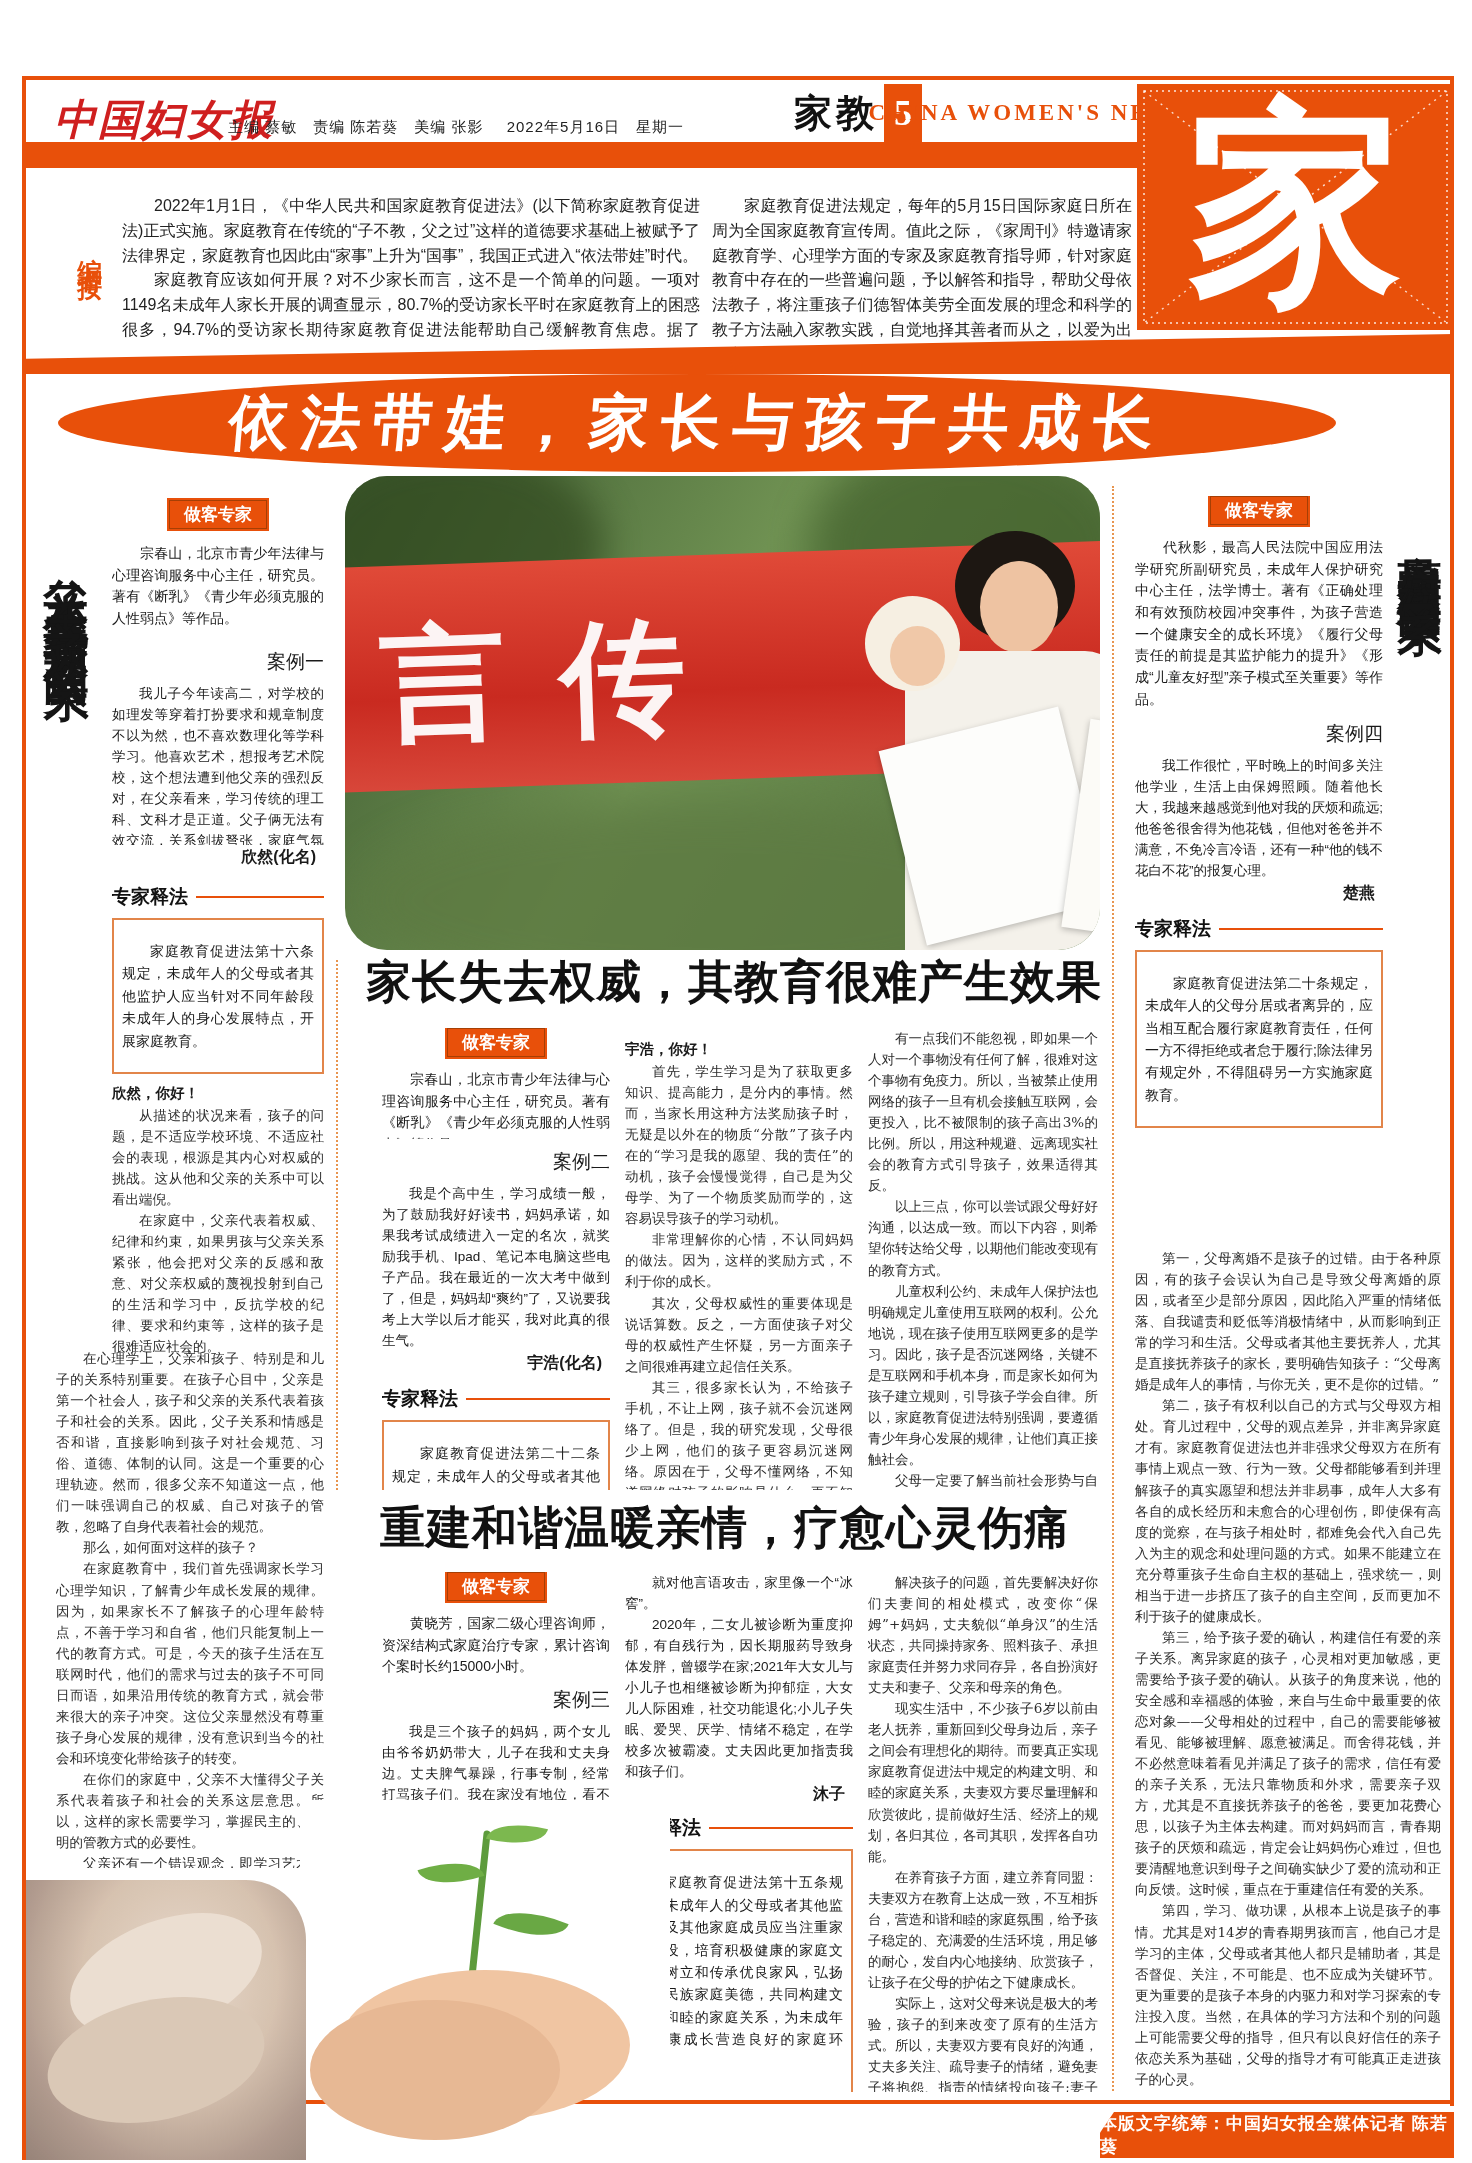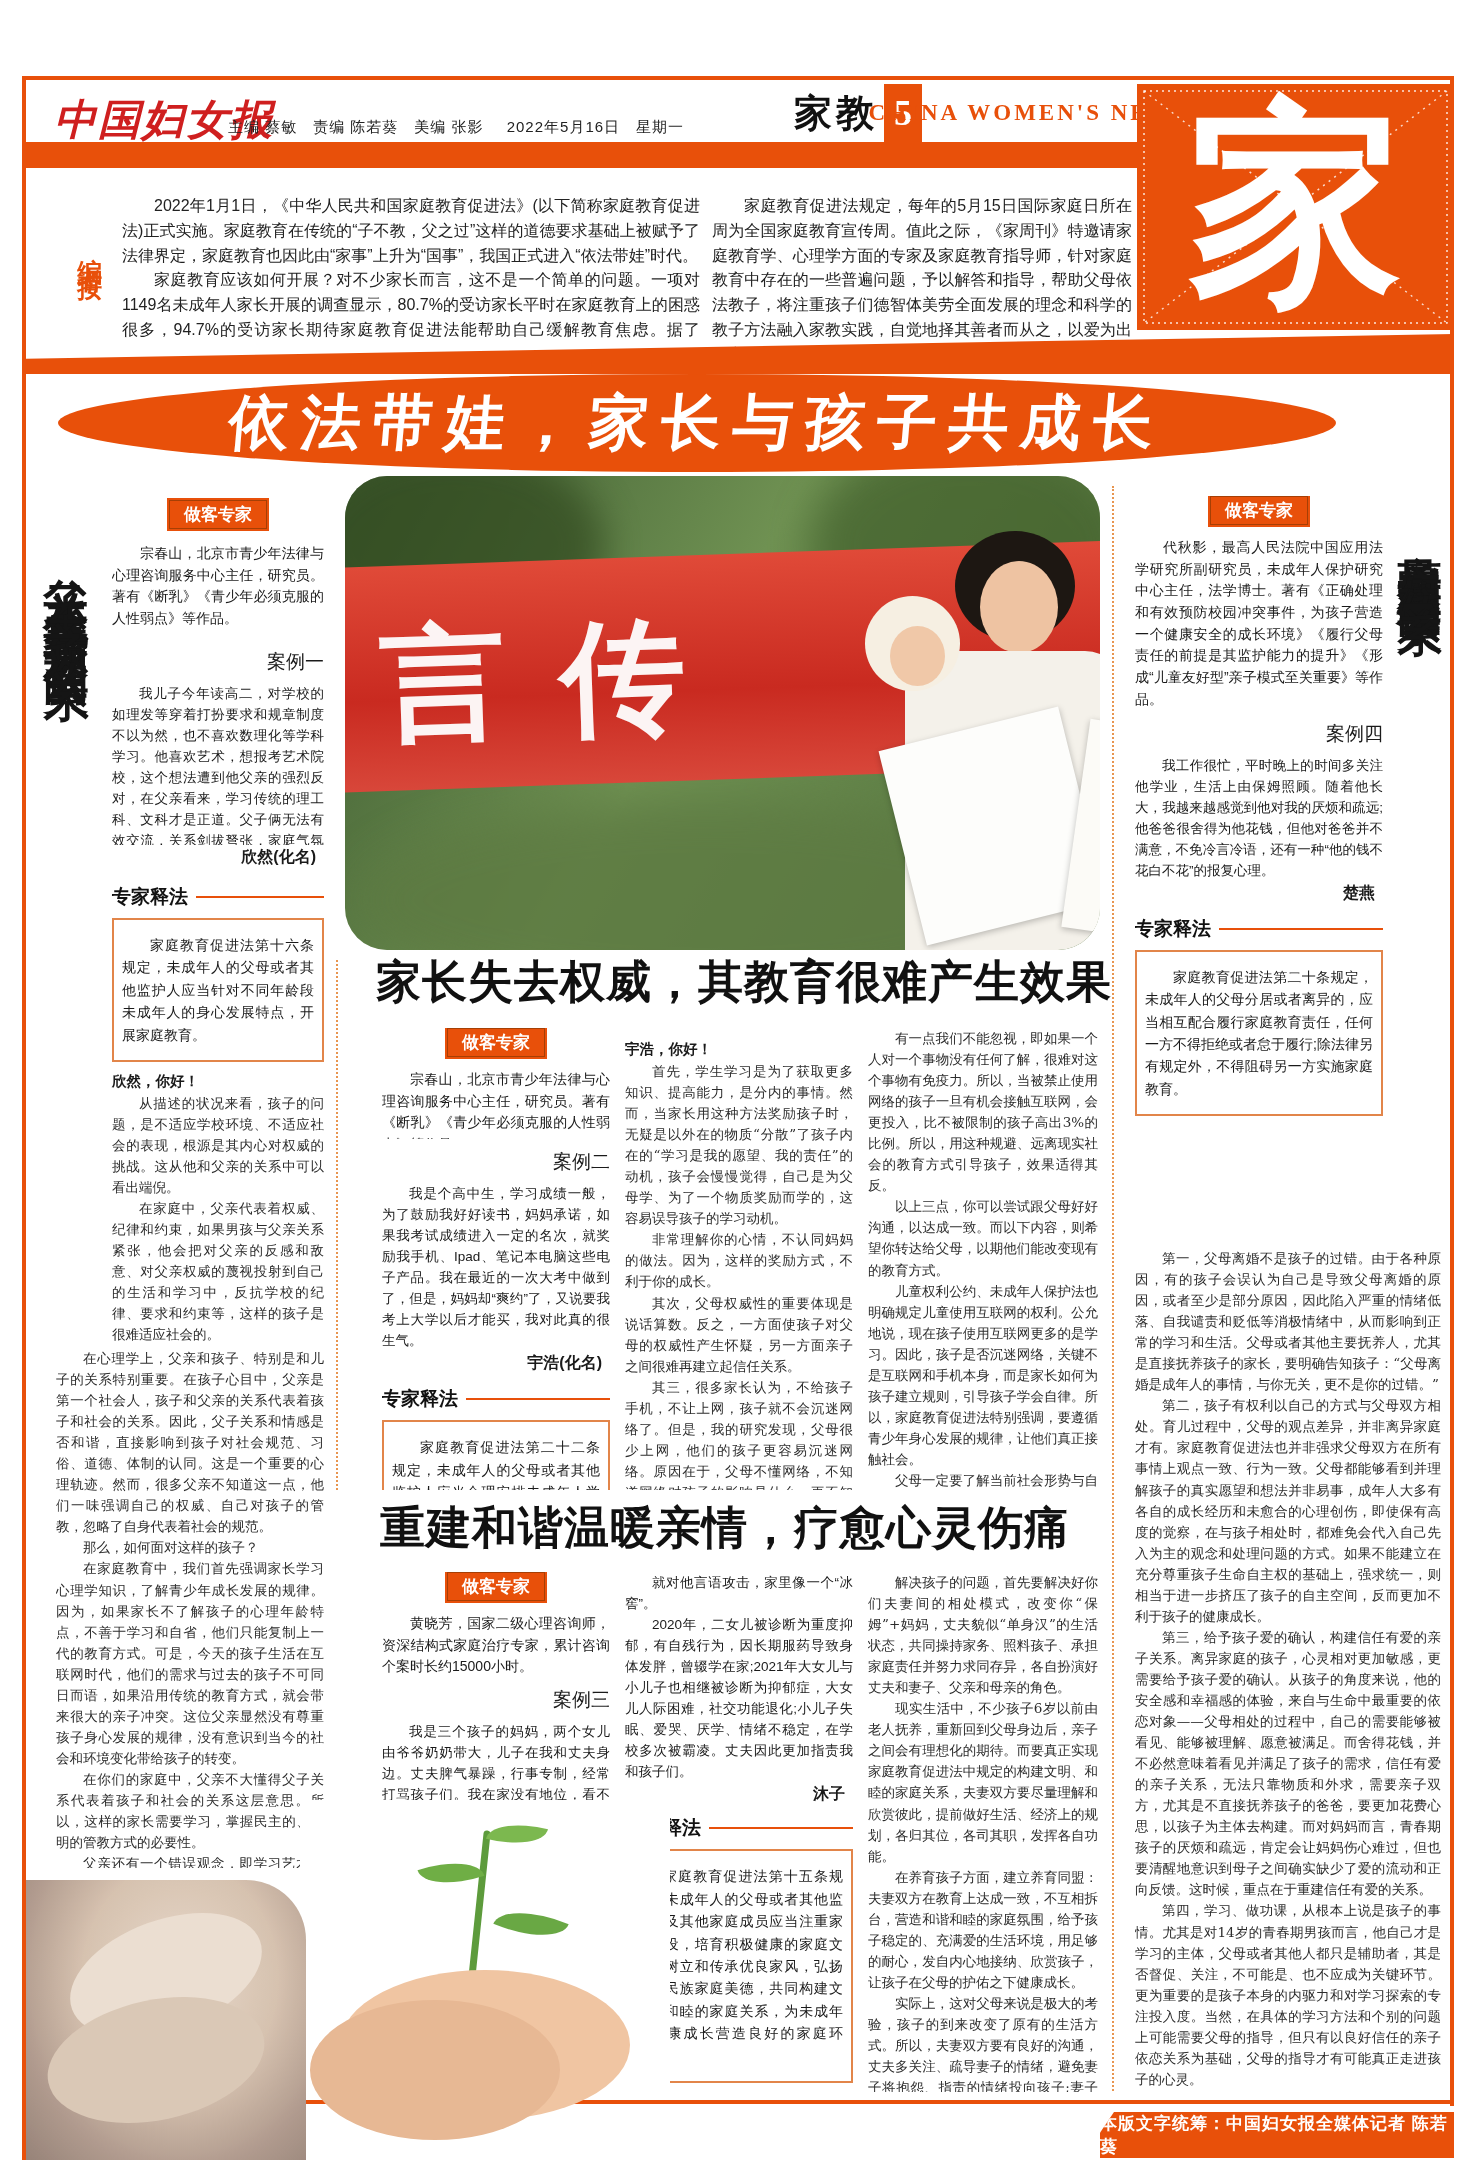--- a/index.html
+++ b/index.html
@@ -35,21 +35,21 @@
   .guest{display:flex;justify-content:center;}
   .guest span{background:#e8500a;color:#fff;font-weight:bold;font-size:17px;padding:2px 14px;
               border:1px solid #a63f05;box-shadow:0 0 0 2px #e8500a;}
   .bodytext{font-size:13.5px;line-height:1.56;text-align:justify;overflow:hidden;}
   .bio{font-size:14px;line-height:1.55;}
   .case-label{text-align:right;font-weight:normal;font-size:19px;margin:10px 0 8px;}
   .para{margin:0;text-indent:2em;}
   .sig{text-align:right;font-weight:bold;padding-right:8px;margin-top:2px;}
   .law-head{display:flex;align-items:center;gap:8px;font-weight:bold;font-size:19px;color:#111;}
   .law-head .hline{flex:1;height:2px;background:#e8500a;}
-  .law-box{border:2px solid #e2854a;margin-top:8px;padding:14px 8px;font-size:14px;line-height:1.6;
+  .law-box{border:2px solid #e2854a;margin-top:8px;padding:20px 8px;font-size:14px;line-height:1.6;
            text-align:justify;}
   .law-box .para{text-indent:2em;}
   .salut{font-weight:bold;font-size:14.5px;margin:10px 0 2px;}
   .kai{font-family:"DejaVu Serif",serif;color:#2c2c2c;}
   .vdot{border-left:2px dotted #e8954f;}
   
   .photo{border-radius:42px;overflow:hidden;background:linear-gradient(120deg,#3f5c32,#6f9152 45%,#51703c);}
   .ph-banner{position:absolute;left:-10px;top:78px;width:105%;height:225px;transform:rotate(-2deg);
              background:linear-gradient(180deg,#e04a38,#c92a20 60%,#d8473a);}
   .ph-banner span{position:absolute;left:45px;top:38px;color:#fff;font-weight:bold;font-size:125px;
@@ -160,21 +160,21 @@
       <p class="para">在心理学上，父亲和孩子、特别是和儿子的关系特别重要。在孩子心目中，父亲是第一个社会人，孩子和父亲的关系代表着孩子和社会的关系。因此，父子关系和情感是否和谐，直接影响到孩子对社会规范、习俗、道德、体制的认同。这是一个重要的心理轨迹。然而，很多父亲不知道这一点，他们一味强调自己的权威、自己对孩子的管教，忽略了自身代表着社会的规范。</p>
       <p class="para">那么，如何面对这样的孩子？</p>
       <p class="para">在家庭教育中，我们首先强调家长学习心理学知识，了解青少年成长发展的规律。因为，如果家长不了解孩子的心理年龄特点，不善于学习和自省，他们只能复制上一代的教育方式。可是，今天的孩子生活在互联网时代，他们的需求与过去的孩子不可同日而语，如果沿用传统的教育方式，就会带来很大的亲子冲突。这位父亲显然没有尊重孩子身心发展的规律，没有意识到当今的社会和环境变化带给孩子的转变。</p>
       <p class="para">在你们的家庭中，父亲不大懂得父子关系代表着孩子和社会的关系这层意思。所以，这样的家长需要学习，掌握民主的、文明的管教方式的必要性。</p>
       <p class="para">父亲还有一个错误观念，即学习艺术不是正当的成长和求学方向。但是，人的发展是多元的，每个人各有所长，且爱好不同。父亲硬把自己的观念、自己的愿望强加到孩子身上，这种陈旧的教育观和发展观，会极大阻碍孩子的发展。</p>
     </div>
 
   <div class="abs vdot" style="left:336px;top:960px;height:530px;"></div>
   <div class="abs vdot" style="left:1112px;top:486px;height:1605px;"></div>
 
-  <div class="abs headline" style="left:364px;top:952px;width:760px;">家长失去权威，其教育很难产生效果</div>
+  <div class="abs headline" style="left:354px;top:952px;width:760px;">家长失去权威，其教育很难产生效果</div>
   <div class="abs" style="left:382px;top:1028px;width:228px;height:462px;overflow:hidden;">
     <div class="guest">
         <span>做客专家</span>
       </div>
     <div class="bio bodytext" style="margin-top:12px;height:70px;">
       <p class="para">宗春山，北京市青少年法律与心理咨询服务中心主任，研究员。著有《断乳》《青少年必须克服的人性弱点》等作品。</p>
     </div>
     <div class="case-label">案例二</div>
     <div class="bodytext">
         <p class="para">我是个高中生，学习成绩一般，为了鼓励我好好读书，妈妈承诺，如果我考试成绩进入一定的名次，就奖励我手机、Ipad、笔记本电脑这些电子产品。我在最近的一次大考中做到了，但是，妈妈却“爽约”了，又说要我考上大学以后才能买，我对此真的很生气。</p>

